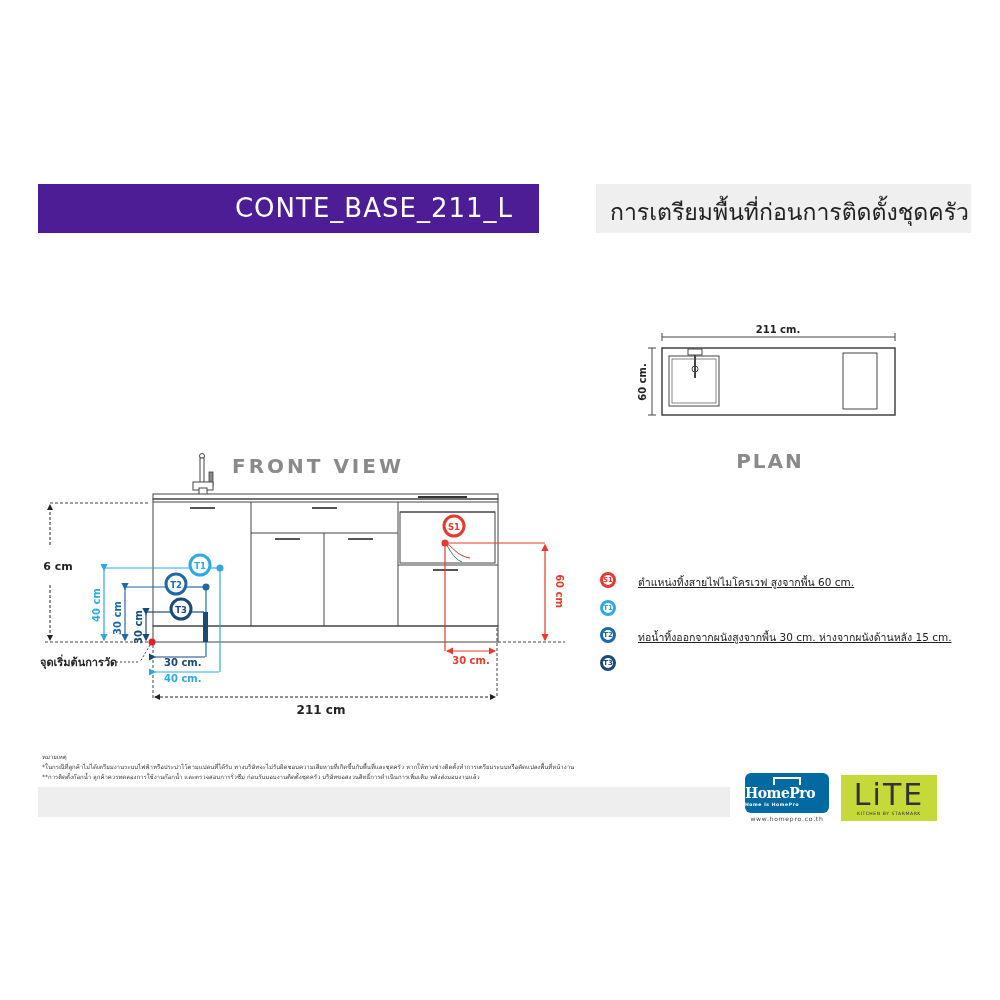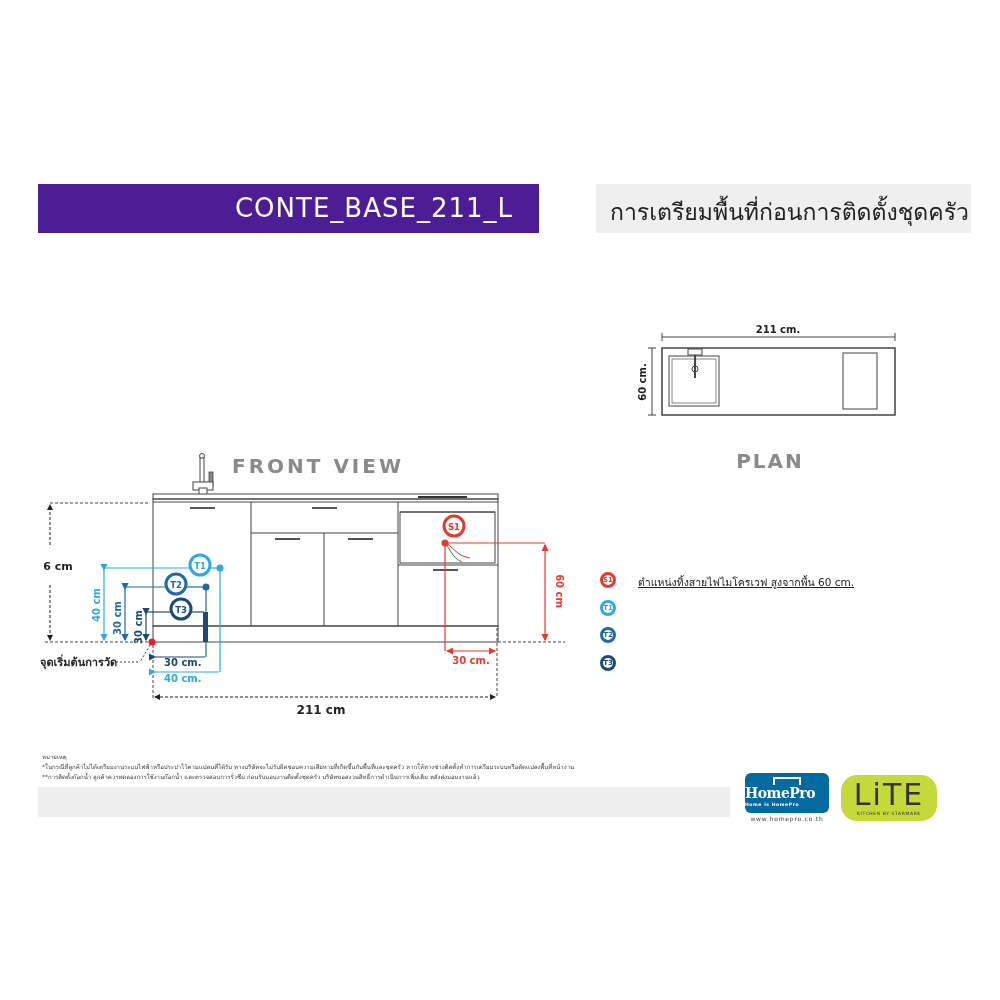--- a/index.html
+++ b/index.html
@@ -28,21 +28,21 @@
     .logo-homepro { position: absolute; left: 745px; top: 773px; width: 84px; height: 40px;
                     background: #0369a1; border-radius: 6px; color: #fff; text-align: left; }
     .logo-homepro .house { position: absolute; left: 28px; top: 4px; width: 28px; height: 8px;
                            border-top: 2px solid #fff; border-left: 2px solid #fff; border-right: 2px solid #fff;
                            box-sizing: border-box; }
     .logo-homepro .brand { position: absolute; left: 0; right: 0; top: 12px; font-weight: bold; font-size: 14px;
                            font-family: "DejaVu Serif", serif; letter-spacing: -0.5px; }
     .logo-homepro .slogan { position: absolute; left: 0; right: 0; top: 29px; font-size: 4.5px; letter-spacing: 0.6px; font-weight: bold; }
     .logo-homepro-url { position: absolute; left: 745px; top: 815px; width: 84px; text-align: center;
                         font-size: 6px; letter-spacing: 0.8px; color: #444; }
-    .logo-lite { position: absolute; left: 841px; top: 775px; width: 96px; height: 46px; background: #c6d93a; border-radius: 16px; }
+    .logo-lite { position: absolute; left: 841px; top: 775px; width: 96px; height: 46px; background: #c6d93a; }
     .logo-lite .brand { position: absolute; left: 0; right: 0; top: 2px; text-align: center; color: #333;
                         font-size: 30px; letter-spacing: 2px; font-family: "DejaVu Sans", sans-serif; }
     .logo-lite .sub { position: absolute; left: 0; right: 0; top: 36px; text-align: center; color: #333;
                       font-size: 4.5px; letter-spacing: 0.6px; }
   </style>
 </head>
 <body>
 
 <div class="hdr-left">
   <span>CONTE_BASE_211_L</span>
@@ -208,20 +208,21 @@
   </div>
   <div class="legend-row">
     <div class="legend-badge" style="border-color:#2fa9e0;color:#2fa9e0;">
         <span>T1</span>
       </div>
   </div>
   <div class="legend-row">
     <div class="legend-badge" style="border-color:#1f6aa5;color:#1f6aa5;">
         <span>T2</span>
       </div>
+    <div class="legend-text">ท่อน้ำทิ้งออกจากผนังสูงจากพื้น 30 cm. ห่างจากผนังด้านหลัง 15 cm.</div>
   </div>
   <div class="legend-row">
     <div class="legend-badge" style="border-color:#1b4a78;color:#1b4a78;">
         <span>T3</span>
       </div>
   </div>
 </div>
 
 <div class="notes">
   <div>หมายเหตุ</div>

